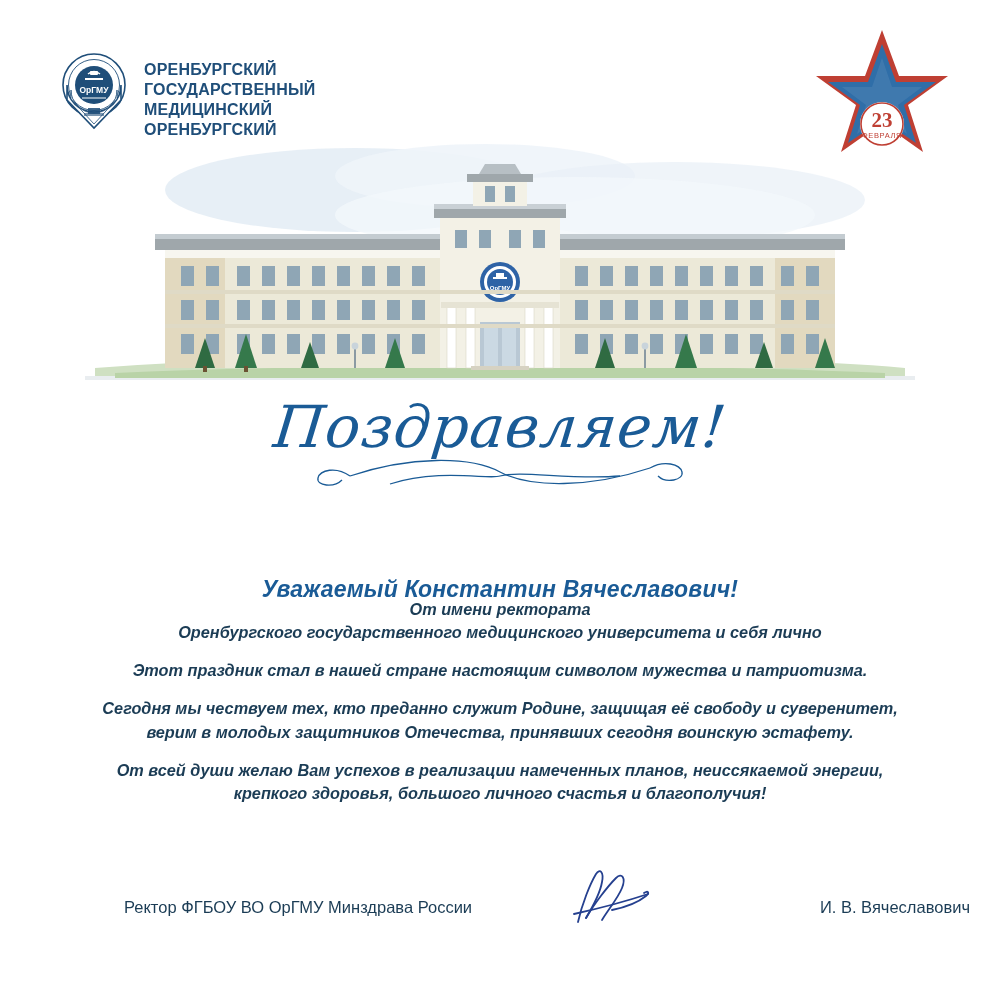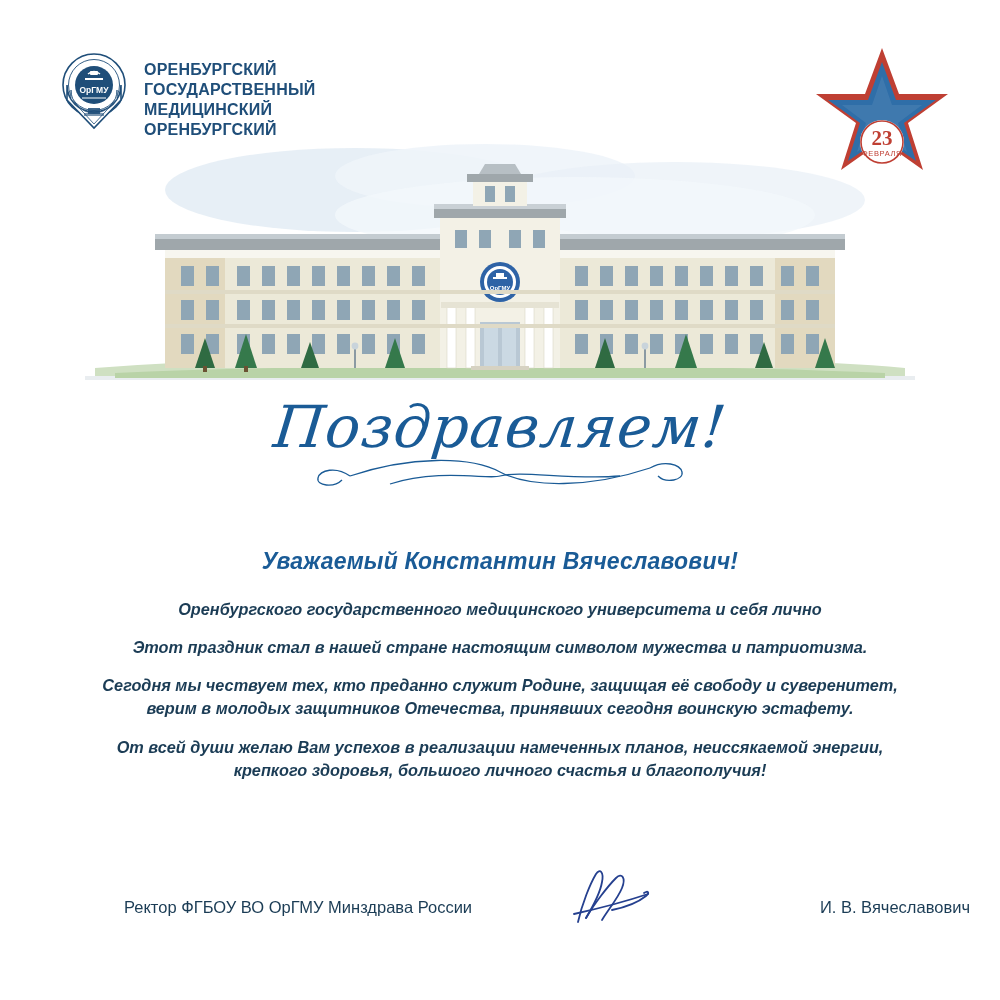--- a/index.html
+++ b/index.html
@@ -53,21 +53,21 @@
     font-weight: bold;
     font-size: 16px;
     line-height: 1.25;
     letter-spacing: 0.2px;
     white-space: nowrap;
   }
 
   .star-badge {
     position: absolute;
     right: 48px;
-    top: 42px;
+    top: 24px;
     width: 140px;
     height: 140px;
   }
 
   
   .building-wrap {
     position: absolute;
     left: 55px;
     top: 130px;
     width: 890px;
@@ -94,21 +94,21 @@
     transform: skewX(-6deg);
   }
   .flourish {
     display: block;
     margin: -2px auto 0 auto;
   }
 
   
   .greeting {
     position: absolute;
-    top: 548px;
+    top: 576px;
     left: 0;
     width: 1000px;
     text-align: center;
     color: #1a5b96;
     font-weight: bold;
     font-style: italic;
     font-size: 23px;
     letter-spacing: 0.2px;
   }
 
@@ -370,20 +370,21 @@
         <path d="M60 22 C46 12, 30 16, 28 24 C26 32, 44 34, 52 26"></path>
         <path d="M360 14 C374 6, 390 10, 392 18 C394 26, 376 30, 368 22"></path>
       </g>
     </svg>
   </div>
 
   <div class="greeting">Уважаемый Константин Вячеславович!</div>
 
   <div class="paragraphs">
     <p class="para">
+      <span class="ln">От имени ректората</span>
       <span class="ln">Оренбургского государственного медицинского университета и себя лично</span>
     </p>
     <p class="para">
       <span class="ln">Этот праздник стал в нашей стране настоящим символом мужества и патриотизма.</span>
     </p>
     <p class="para">
       <span class="ln">Сегодня мы чествуем тех, кто преданно служит Родине, защищая её свободу и суверенитет,</span>
       <span class="ln">верим в молодых защитников Отечества, принявших сегодня воинскую эстафету.</span>
     </p>
     <p class="para">

